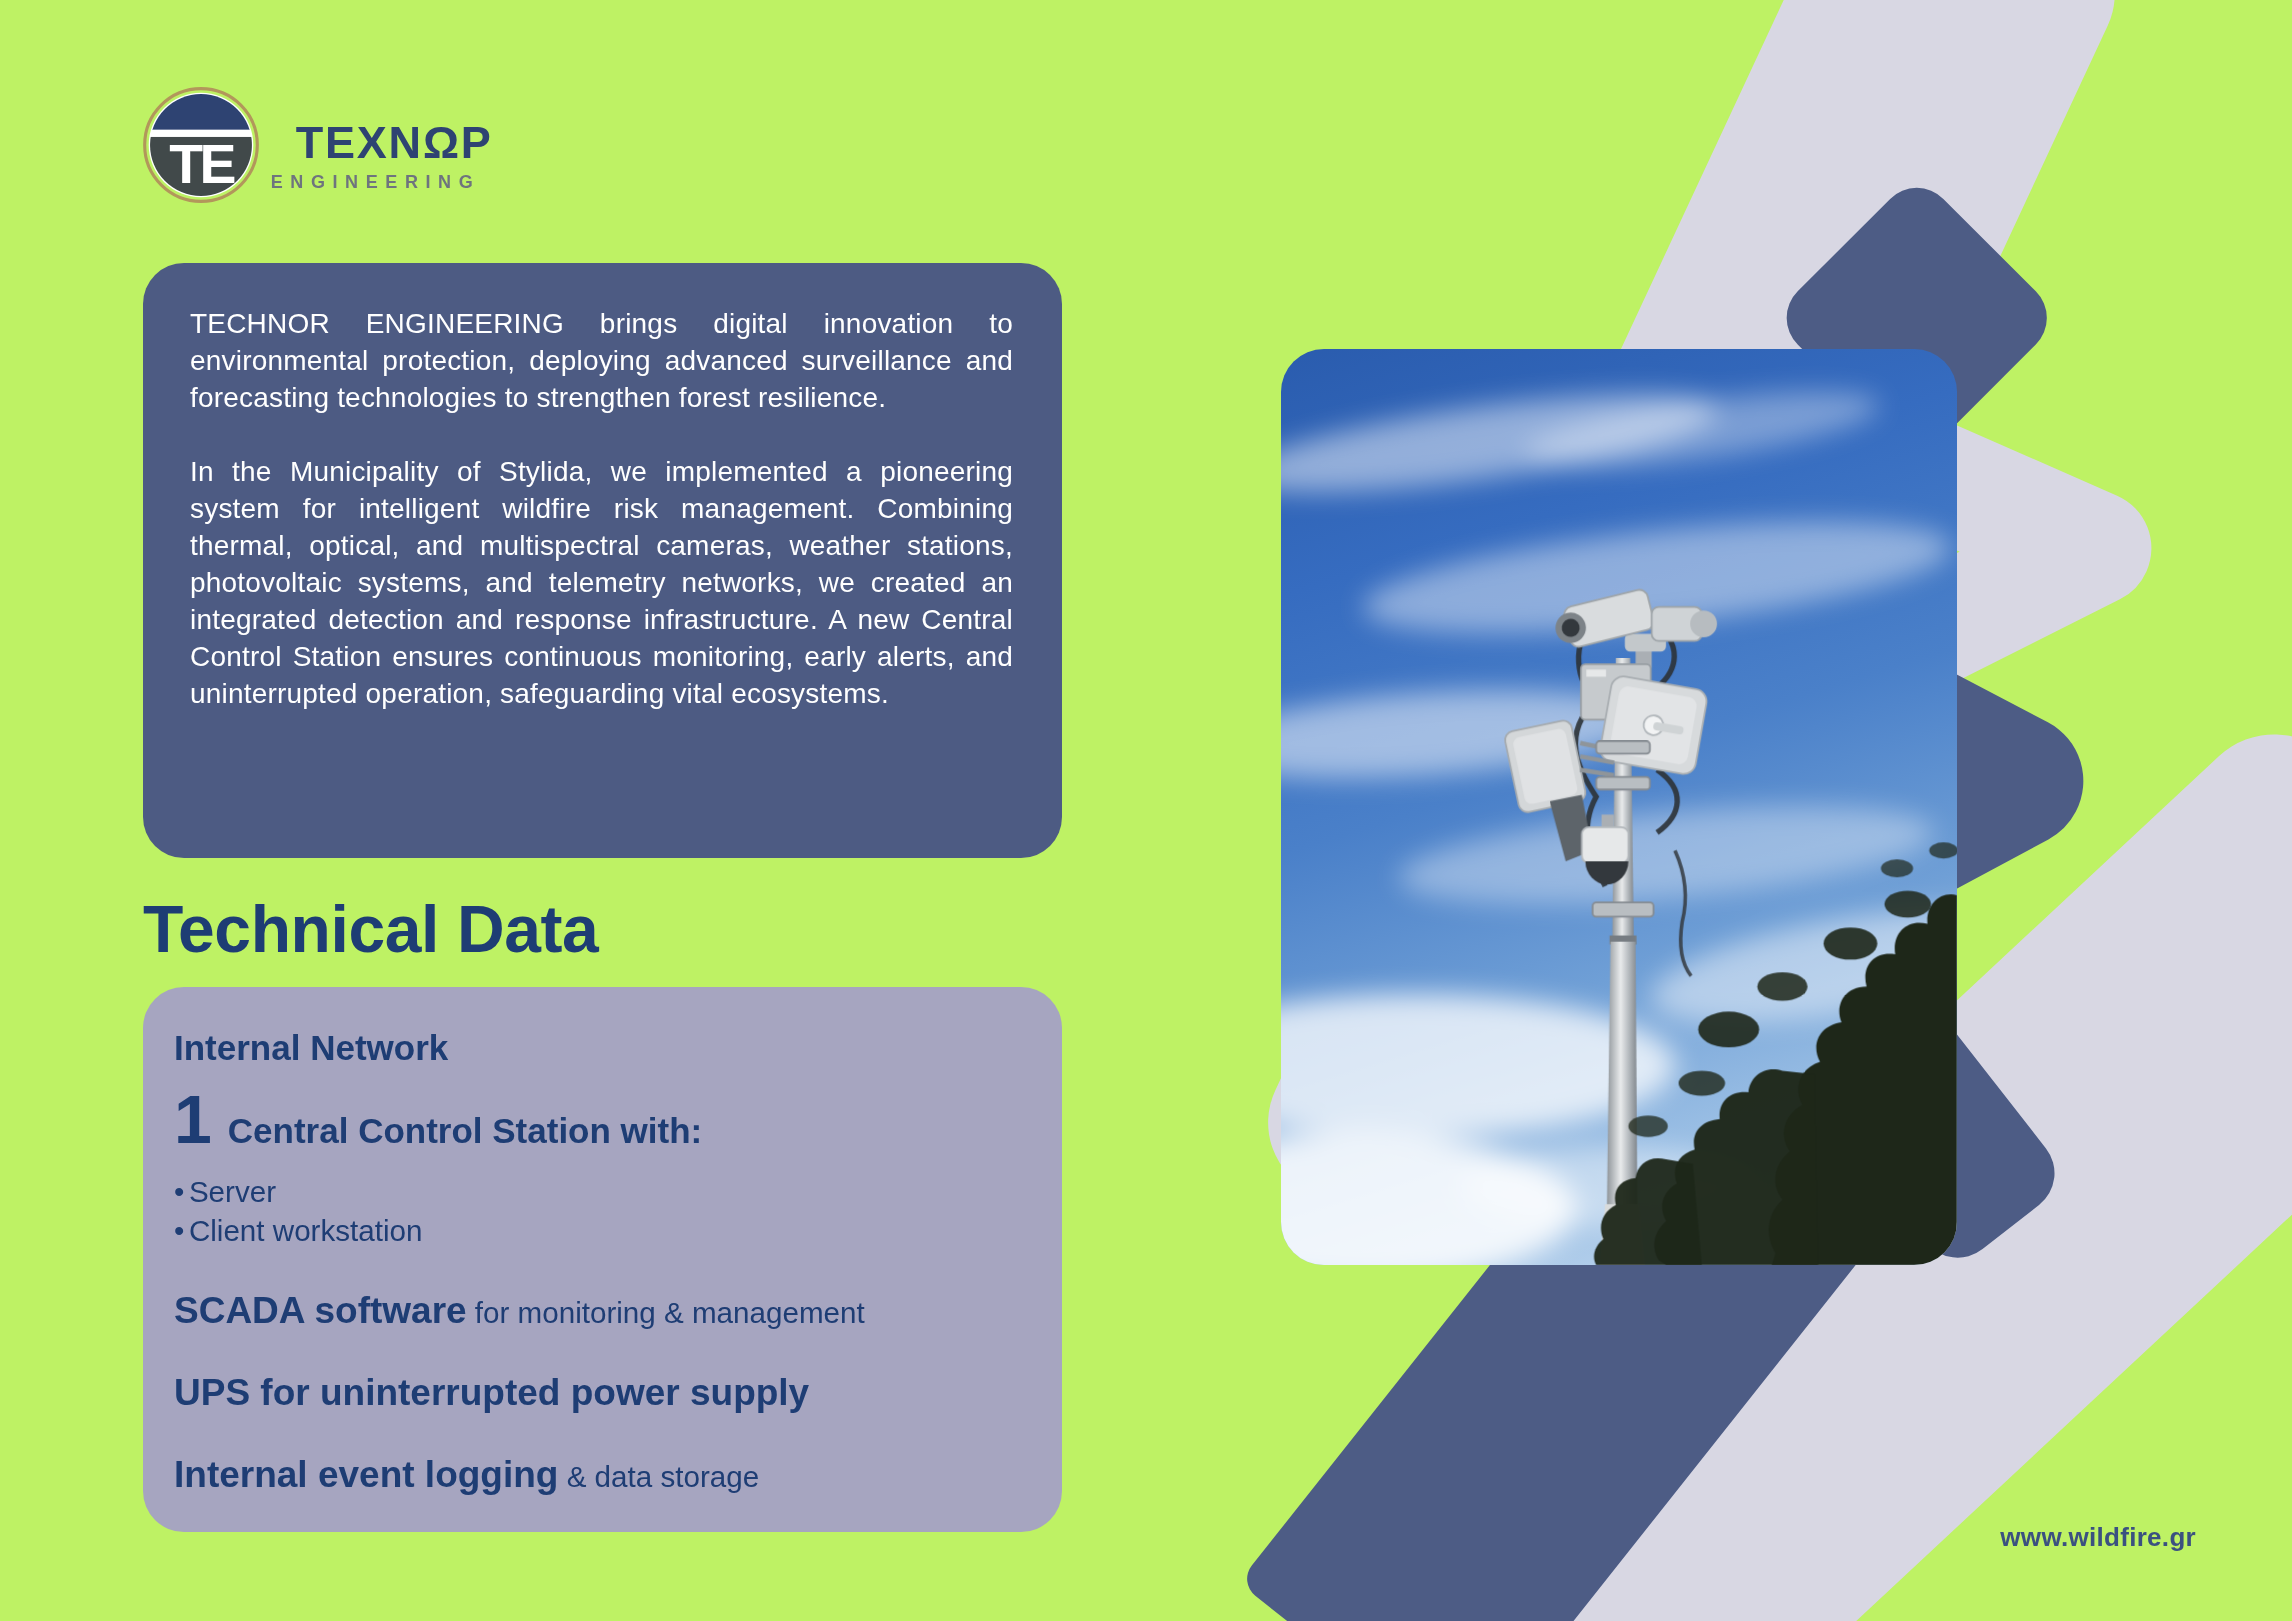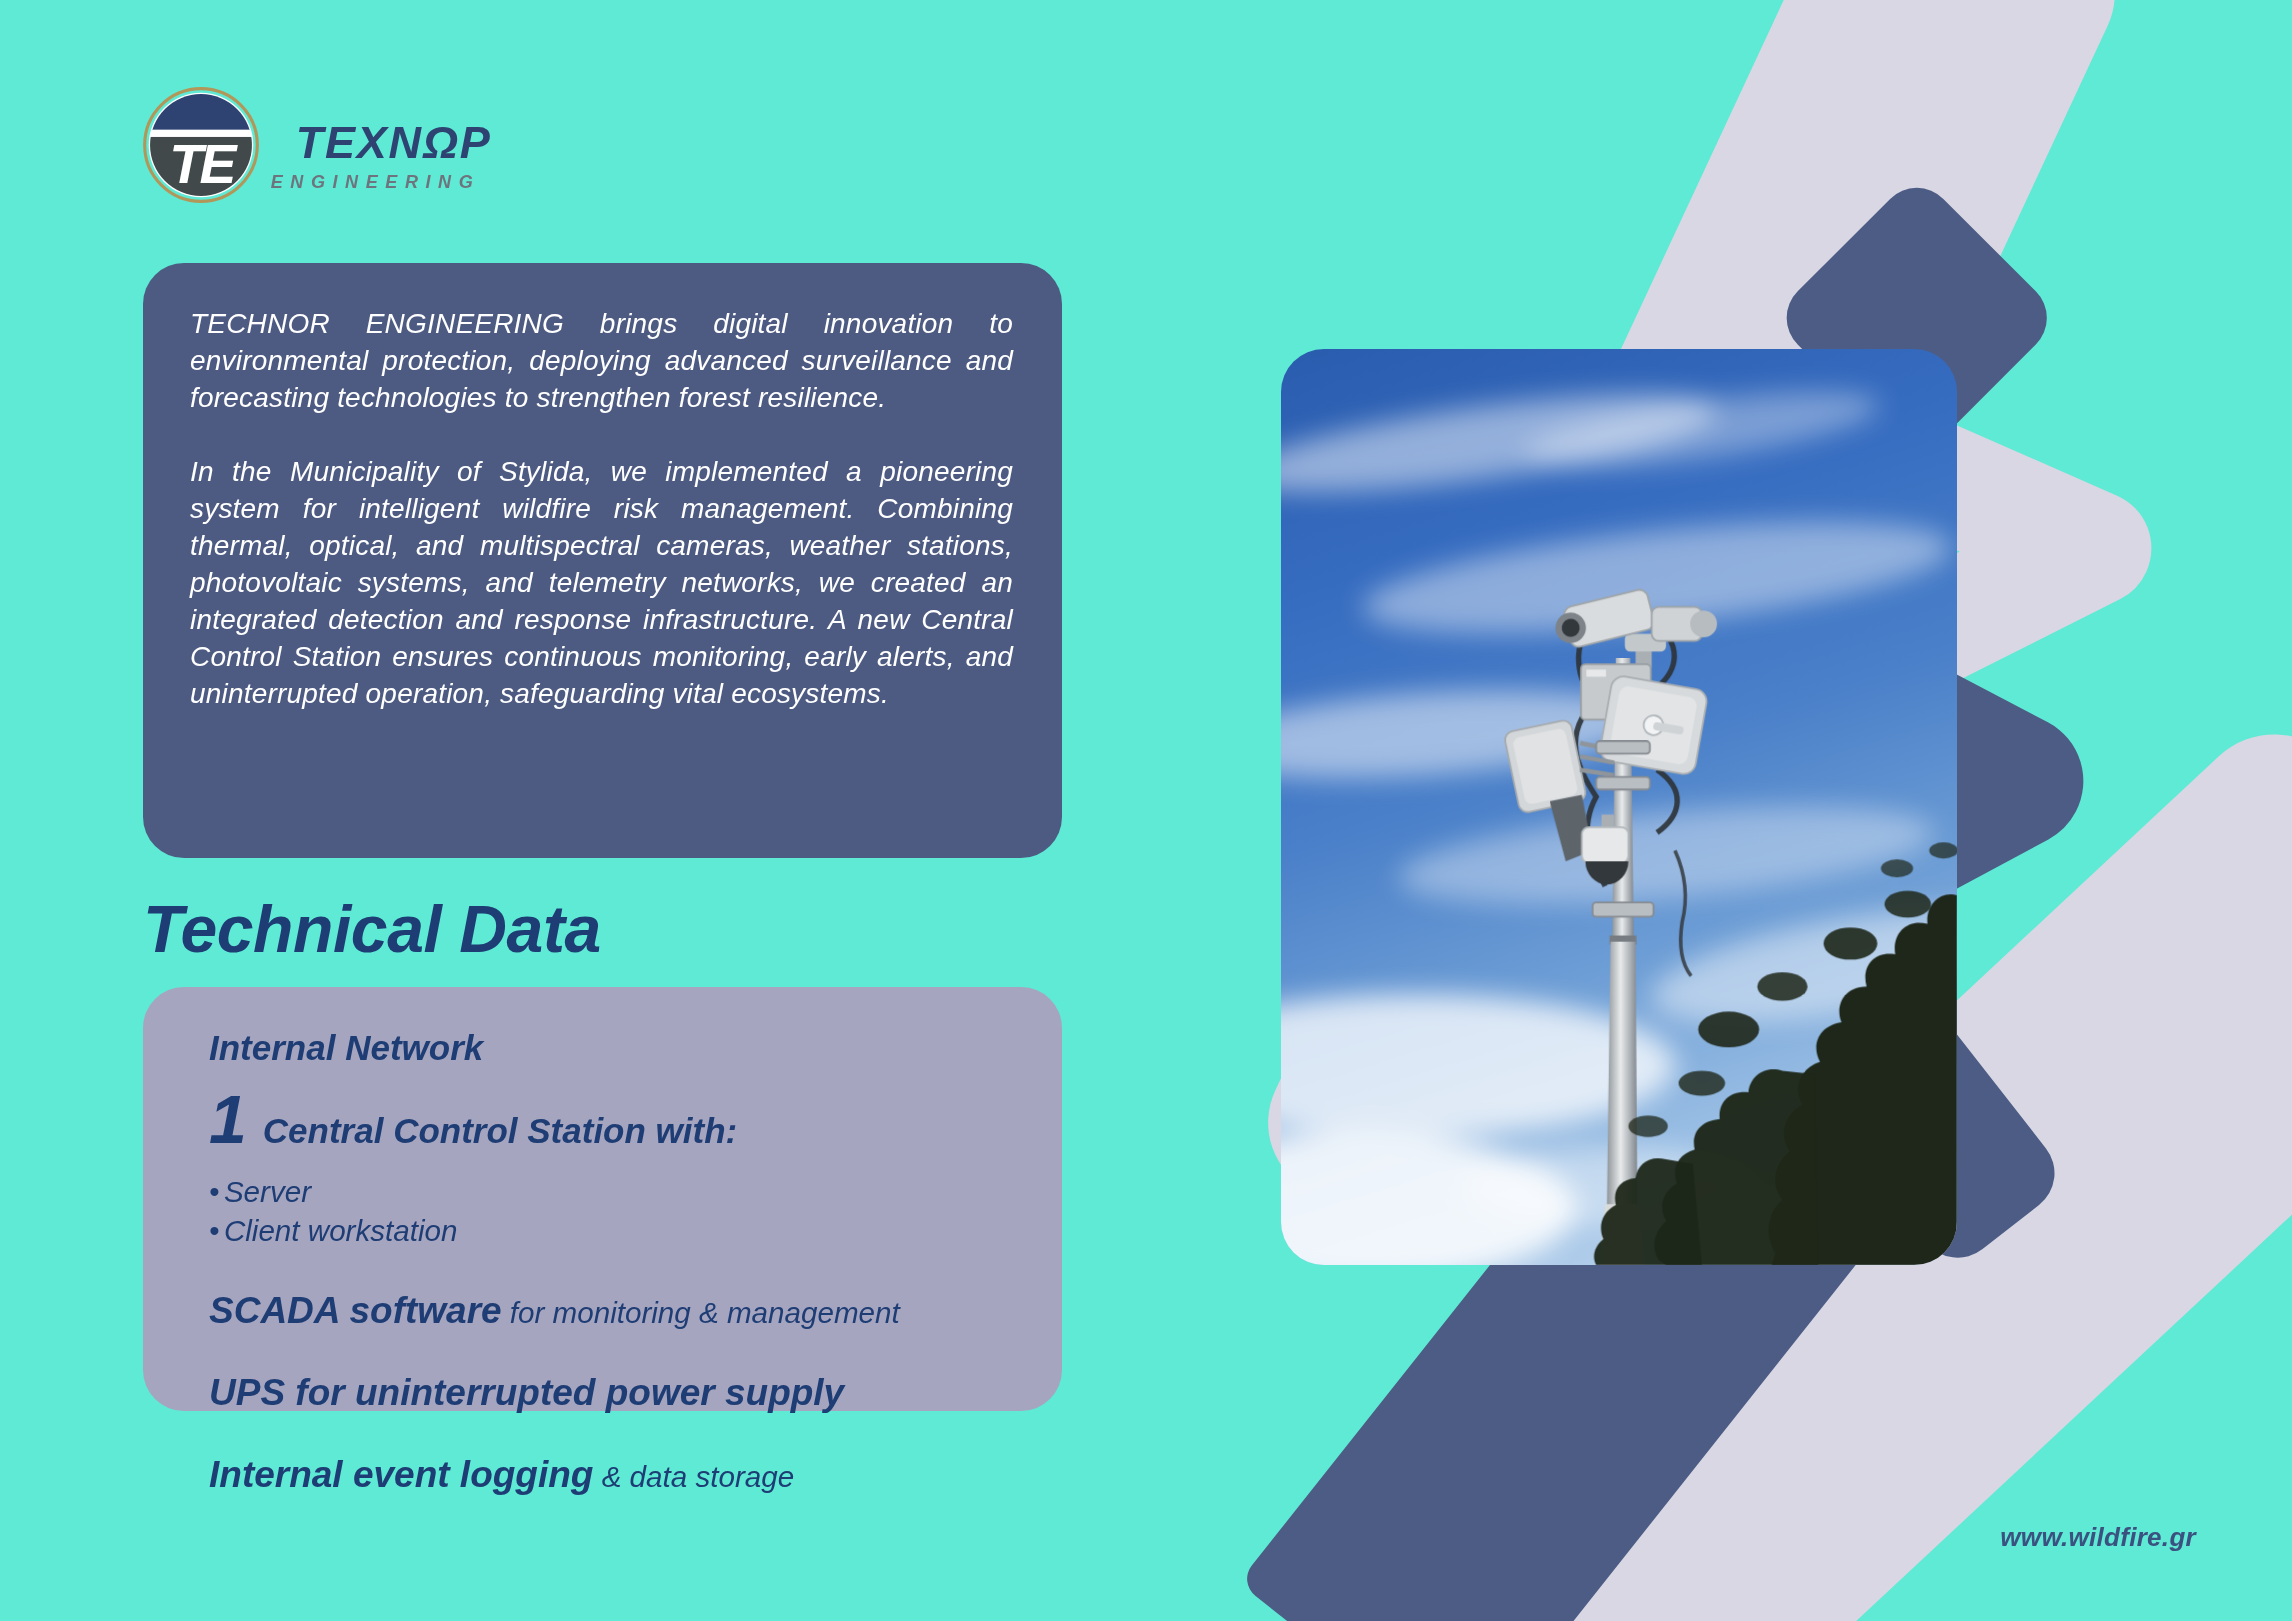--- a/index.html
+++ b/index.html
@@ -4,21 +4,21 @@
 <style>
   :root{
     --navy:#1e3d74; --box-blue:#4d5b83; --box-purple:#a6a5c0;
     --lavender:#d8d7e3; --band-dark:#4d5c85; --gold:#b2975b;
     --logo-navy:#2e4372; --logo-charcoal:#41494a; --link-navy:#3b5180;
     --brand-gray:#6e747e;
   }
   *{margin:0;padding:0;box-sizing:border-box;}
   html,body{width:2293px;height:1622px;}
   body{font-family:"Liberation Sans",sans-serif;background:#ffffff;position:relative;overflow:hidden;}
-  .canvas{position:absolute;inset:0;width:2293px;height:1622px;background:#5eead4;font-style:italic;}
+  .canvas{position:absolute;inset:0;width:2293px;height:1622px;background:#bef264;}
 
   
   .decor{position:absolute;left:0;top:0;width:2293px;height:1622px;z-index:1;}
 
   
   .logo{position:absolute;left:142px;top:86px;z-index:2;display:flex;align-items:flex-start;}
   .logo-mark{width:118px;height:118px;}
   .brand-wrap{margin-left:10.7px;margin-top:34px;}
   .brand{font-size:45px;font-weight:bold;color:var(--logo-navy);letter-spacing:1.8px;line-height:1;margin-left:25px;}
   .brand-sub{margin-top:8px;font-size:18px;font-weight:600;color:var(--brand-gray);letter-spacing:7.6px;line-height:1;}
@@ -28,23 +28,23 @@
     background:var(--box-blue);border-radius:41px;z-index:2;
     padding:42px 49px 4px 47px;color:#ffffff;}
   .intro-box p{font-size:28px;line-height:37px;text-align:justify;letter-spacing:0.2px;}
   .intro-box p + p{margin-top:37px;}
 
   
   .section-title{position:absolute;left:143px;top:891px;z-index:2;
     font-size:66px;font-weight:bold;color:var(--navy);letter-spacing:-0.4px;}
 
   
-  .tech-box{position:absolute;left:143px;top:987px;width:919px;height:424px;
+  .tech-box{position:absolute;left:143px;top:987px;width:919px;height:545px;
     background:var(--box-purple);border-radius:41px;z-index:2;
-    padding:41px 45px 0 66px;color:var(--navy);}
+    padding:41px 45px 0 31px;color:var(--navy);}
   .tech-net{font-size:35px;font-weight:bold;}
   .tech-station{margin-top:23px;display:flex;align-items:baseline;}
   .tech-station .num{font-size:68px;font-weight:bold;line-height:.85;}
   .tech-station .rest{font-size:35px;font-weight:bold;margin-left:16px;}
   .tech-bullets{list-style:none;margin-top:21px;}
   .tech-bullets li{font-size:29.6px;line-height:39px;font-weight:400;}
   .tech-bullets li::before{content:"\2022";margin-right:4.5px;}
   .tech-line{margin-top:40px;}
   .tech-line .b{font-size:37px;font-weight:bold;text-align:center;}
   .tech-line .r{font-size:29.6px;font-weight:400;}

